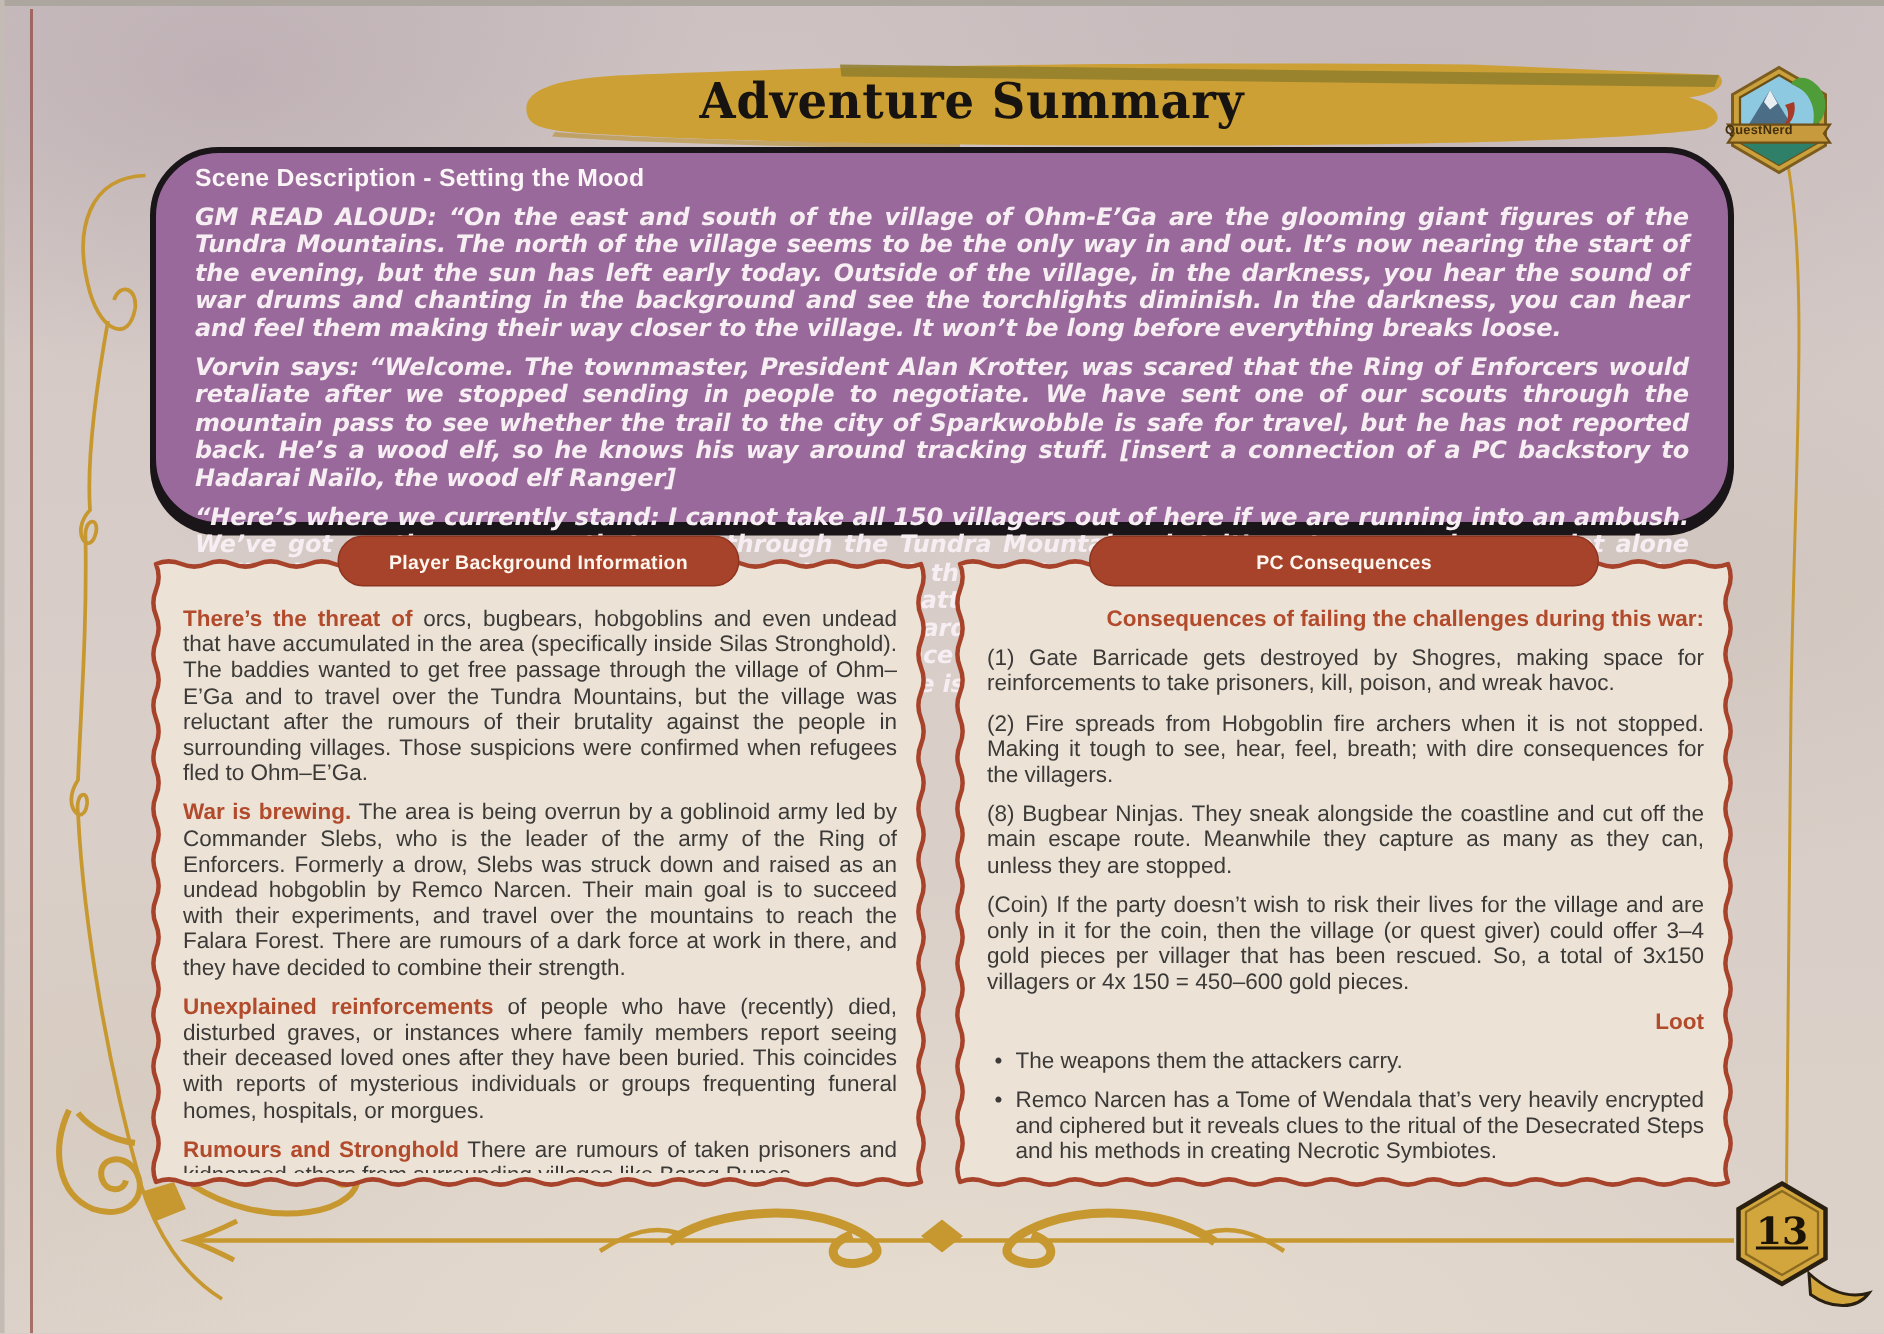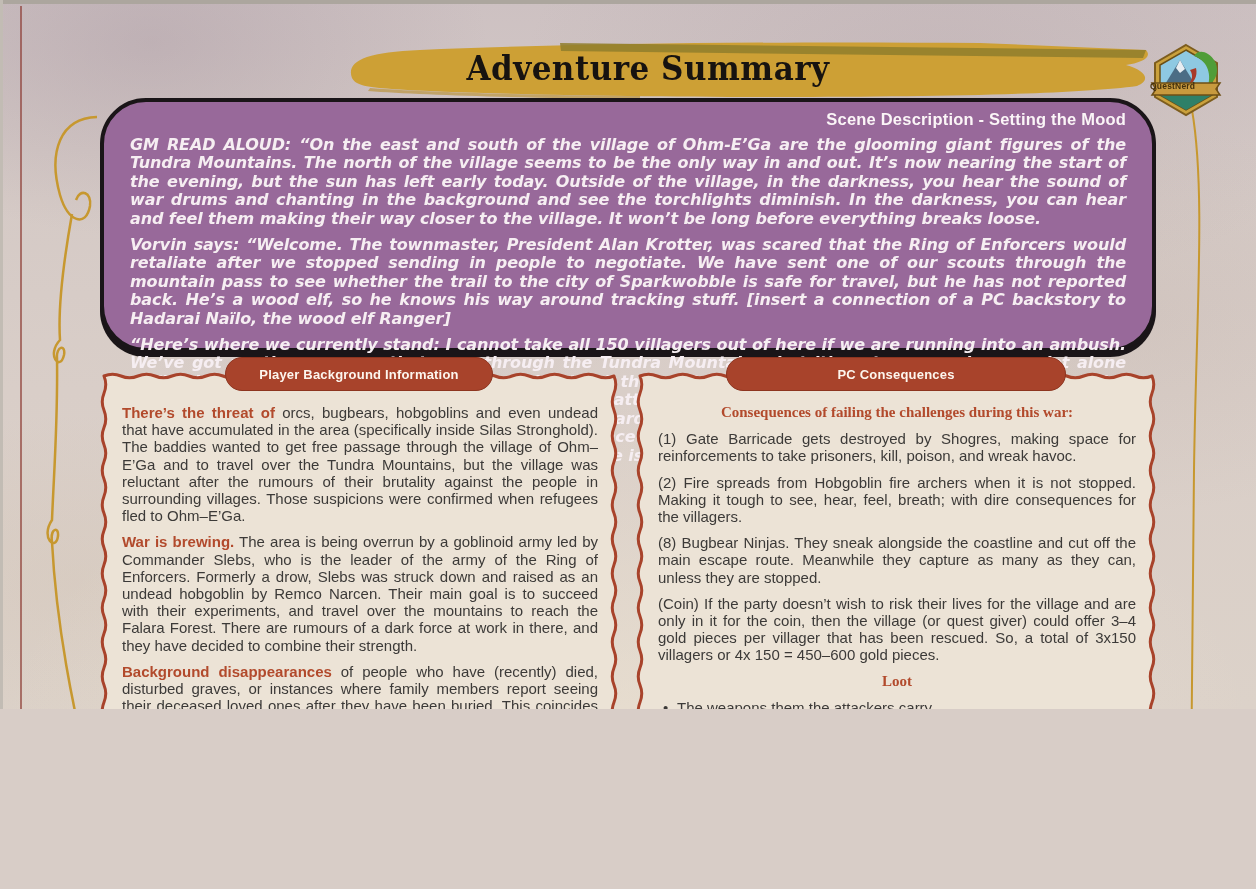--- a/index.html
+++ b/index.html
@@ -2,21 +2,21 @@
 <html><head>
 <meta charset="utf-8">
 <style>
   html,body{margin:0;padding:0;}
   body{
     width:1256px;height:889px;overflow:hidden;
     font-family:"Liberation Sans",sans-serif;
     background:#d8cdc7;
   }
   .page{
-    position:relative;width:1256px;height:709px;overflow:hidden;
+    position:relative;width:1256px;height:889px;overflow:hidden;
     background:
       radial-gradient(ellipse 520px 300px at 12% 6%, rgba(150,130,145,.28), transparent 65%),
       radial-gradient(ellipse 700px 380px at 75% 10%, rgba(160,140,150,.20), transparent 60%),
       radial-gradient(ellipse 420px 260px at 30% 38%, rgba(175,160,170,.16), transparent 65%),
       radial-gradient(ellipse 500px 300px at 90% 45%, rgba(170,150,140,.14), transparent 65%),
       radial-gradient(ellipse 900px 480px at 50% 104%, rgba(240,230,212,.55), transparent 70%),
       radial-gradient(ellipse 380px 240px at 6% 82%, rgba(210,195,180,.35), transparent 70%),
       linear-gradient(180deg,#cdc1c2 0%,#d5cac6 28%,#d9cec8 55%,#dcd2c9 100%);
   }
   .screen-edge-top{position:absolute;left:0;top:0;width:1256px;height:4px;background:#aca69e;}
@@ -41,21 +41,21 @@
   }
 
   
   .scene-box{
     position:absolute;left:100px;top:98px;width:1056px;height:254px;z-index:2;
     background:#98699a;border:4px solid #1a1518;border-radius:46px;
     box-shadow:0 5px 0 #1a1518;
     box-sizing:border-box;padding:8px 26px 10px 26px;color:#f6eef2;
   }
   .scene-header{
-    margin:0 0 7px 0;text-align:right;font-size:16.5px;font-weight:700;
+    margin:0 0 7px 0;text-align:left;font-size:16.5px;font-weight:700;
     letter-spacing:.2px;color:#fbf5f7;
   }
   .scene-par{
     margin:0 0 8px 0;text-align:justify;
     font-family:"DejaVu Sans","Liberation Sans",sans-serif;
     font-style:italic;font-weight:700;font-size:16px;line-height:18.4px;
     letter-spacing:-.1px;
   }
 
   
@@ -71,21 +71,21 @@
     color:#fdf6ee;font-size:13px;font-weight:700;letter-spacing:.2px;
     white-space:nowrap;z-index:3;
   }
   .col-box.right .pill{min-width:340px;}
   .col-body{
     position:absolute;left:22px;right:20px;top:32px;bottom:10px;overflow:hidden;
     font-size:15px;line-height:17.2px;color:#3c3a38;text-align:justify;z-index:2;
   }
   .col-body p{margin:0 0 9px 0;}
   .lead{color:#b24a2c;font-weight:700;}
-  .rust-heading{color:#b24a2c;font-weight:700;margin:0 0 7px 0;text-align:center;font-family:Liberation Serif, serif;}
+  .rust-heading{color:#b24a2c;font-weight:700;margin:0 0 7px 0;text-align:right;}
   .bullet{position:relative;padding-left:19px;}
   .bullet::before{content:"•";position:absolute;left:5px;top:0;color:#3c3a38;}
 
   
   .page-number{
     position:absolute;left:1159px;top:806px;width:58px;text-align:center;z-index:3;
     font-family:"DejaVu Serif","Liberation Serif",serif;font-weight:700;
     font-size:25px;color:#1c1307;text-decoration:underline;
   }
 </style>
@@ -169,21 +169,21 @@
   </div>
 
   <div class="col-box left squiggle-box">
       <svg class="squiggle-svg" width="518" height="420" viewBox="0 0 518 420">
         <path d="M 4 4 Q 12.5 0.5 21.0 4.0 Q 29.5 7.5 38.0 4.0 Q 46.5 0.5 55.0 4.0 Q 63.5 7.5 72.0 4.0 Q 80.5 0.5 89.0 4.0 Q 97.5 7.5 106.0 4.0 Q 114.5 0.5 123.0 4.0 Q 131.5 7.5 140.0 4.0 Q 148.5 0.5 157.0 4.0 Q 165.5 7.5 174.0 4.0 Q 182.5 0.5 191.0 4.0 Q 199.5 7.5 208.0 4.0 Q 216.5 0.5 225.0 4.0 Q 233.5 7.5 242.0 4.0 Q 250.5 0.5 259.0 4.0 Q 267.5 7.5 276.0 4.0 Q 284.5 0.5 293.0 4.0 Q 301.5 7.5 310.0 4.0 Q 318.5 0.5 327.0 4.0 Q 335.5 7.5 344.0 4.0 Q 352.5 0.5 361.0 4.0 Q 369.5 7.5 378.0 4.0 Q 386.5 0.5 395.0 4.0 Q 403.5 7.5 412.0 4.0 Q 420.5 0.5 429.0 4.0 Q 437.5 7.5 446.0 4.0 Q 454.5 0.5 463.0 4.0 Q 471.5 7.5 480.0 4.0 Q 488.5 0.5 497.0 4.0 Q 505.5 7.5 514.0 4.0 Q 517.5 12.6 514.0 21.2 Q 510.5 29.8 514.0 38.3 Q 517.5 46.9 514.0 55.5 Q 510.5 64.1 514.0 72.7 Q 517.5 81.3 514.0 89.8 Q 510.5 98.4 514.0 107.0 Q 517.5 115.6 514.0 124.2 Q 510.5 132.8 514.0 141.3 Q 517.5 149.9 514.0 158.5 Q 510.5 167.1 514.0 175.7 Q 517.5 184.3 514.0 192.8 Q 510.5 201.4 514.0 210.0 Q 517.5 218.6 514.0 227.2 Q 510.5 235.8 514.0 244.3 Q 517.5 252.9 514.0 261.5 Q 510.5 270.1 514.0 278.7 Q 517.5 287.3 514.0 295.8 Q 510.5 304.4 514.0 313.0 Q 517.5 321.6 514.0 330.2 Q 510.5 338.8 514.0 347.3 Q 517.5 355.9 514.0 364.5 Q 510.5 373.1 514.0 381.7 Q 517.5 390.3 514.0 398.8 Q 510.5 407.4 514.0 416.0 Q 505.5 419.5 497.0 416.0 Q 488.5 412.5 480.0 416.0 Q 471.5 419.5 463.0 416.0 Q 454.5 412.5 446.0 416.0 Q 437.5 419.5 429.0 416.0 Q 420.5 412.5 412.0 416.0 Q 403.5 419.5 395.0 416.0 Q 386.5 412.5 378.0 416.0 Q 369.5 419.5 361.0 416.0 Q 352.5 412.5 344.0 416.0 Q 335.5 419.5 327.0 416.0 Q 318.5 412.5 310.0 416.0 Q 301.5 419.5 293.0 416.0 Q 284.5 412.5 276.0 416.0 Q 267.5 419.5 259.0 416.0 Q 250.5 412.5 242.0 416.0 Q 233.5 419.5 225.0 416.0 Q 216.5 412.5 208.0 416.0 Q 199.5 419.5 191.0 416.0 Q 182.5 412.5 174.0 416.0 Q 165.5 419.5 157.0 416.0 Q 148.5 412.5 140.0 416.0 Q 131.5 419.5 123.0 416.0 Q 114.5 412.5 106.0 416.0 Q 97.5 419.5 89.0 416.0 Q 80.5 412.5 72.0 416.0 Q 63.5 419.5 55.0 416.0 Q 46.5 412.5 38.0 416.0 Q 29.5 419.5 21.0 416.0 Q 12.5 412.5 4.0 416.0 Q 0.5 407.4 4.0 398.8 Q 7.5 390.3 4.0 381.7 Q 0.5 373.1 4.0 364.5 Q 7.5 355.9 4.0 347.3 Q 0.5 338.8 4.0 330.2 Q 7.5 321.6 4.0 313.0 Q 0.5 304.4 4.0 295.8 Q 7.5 287.3 4.0 278.7 Q 0.5 270.1 4.0 261.5 Q 7.5 252.9 4.0 244.3 Q 0.5 235.8 4.0 227.2 Q 7.5 218.6 4.0 210.0 Q 0.5 201.4 4.0 192.8 Q 7.5 184.3 4.0 175.7 Q 0.5 167.1 4.0 158.5 Q 7.5 149.9 4.0 141.3 Q 0.5 132.8 4.0 124.2 Q 7.5 115.6 4.0 107.0 Q 0.5 98.4 4.0 89.8 Q 7.5 81.3 4.0 72.7 Q 0.5 64.1 4.0 55.5 Q 7.5 46.9 4.0 38.3 Q 0.5 29.8 4.0 21.2 Q 7.5 12.6 4.0 4.0 Z" fill="#ece3d6" stroke="#a8432b" stroke-width="3" stroke-linejoin="round"></path>
       </svg>
     <div class="pill">Player Background Information</div>
     <div class="col-body">
       <p><span class="lead">There’s the threat of</span> <span>orcs, bugbears, hobgoblins and even undead that have accumulated in the area (specifically inside Silas Stronghold). The baddies wanted to get free passage through the village of Ohm–E’Ga and to travel over the Tundra Mountains, but the village was reluctant after the rumours of their brutality against the people in surrounding villages. Those suspicions were confirmed when refugees fled to Ohm–E’Ga.</span></p>
       <p><span class="lead">War is brewing.</span> <span>The area is being overrun by a goblinoid army led by Commander Slebs, who is the leader of the army of the Ring of Enforcers. Formerly a drow, Slebs was struck down and raised as an undead hobgoblin by Remco Narcen. Their main goal is to succeed with their experiments, and travel over the mountains to reach the Falara Forest. There are rumours of a dark force at work in there, and they have decided to combine their strength.</span></p>
-      <p><span class="lead">Background disappearances</span> <span>of people who have (recently) died, disturbed graves, or instances where family members report seeing their deceased loved ones after they have been buried. This coincides with reports of mysterious individuals or groups frequenting funeral homes, hospitals, or morgues.</span></p>
+      <p><span class="lead">Unexplained reinforcements</span> <span>of people who have (recently) died, disturbed graves, or instances where family members report seeing their deceased loved ones after they have been buried. This coincides with reports of mysterious individuals or groups frequenting funeral homes, hospitals, or morgues.</span></p>
       <p><span class="lead">Rumours and Stronghold</span> <span>There are rumours of taken prisoners and kidnapped others from surrounding villages like Baraq Runes.</span></p>
     </div>
   </div>
 
   <div class="col-box right squiggle-box">
       <svg class="squiggle-svg" width="520" height="420" viewBox="0 0 520 420">
         <path d="M 4 4 Q 12.5 0.5 21.1 4.0 Q 29.6 7.5 38.1 4.0 Q 46.7 0.5 55.2 4.0 Q 63.7 7.5 72.3 4.0 Q 80.8 0.5 89.3 4.0 Q 97.9 7.5 106.4 4.0 Q 114.9 0.5 123.5 4.0 Q 132.0 7.5 140.5 4.0 Q 149.1 0.5 157.6 4.0 Q 166.1 7.5 174.7 4.0 Q 183.2 0.5 191.7 4.0 Q 200.3 7.5 208.8 4.0 Q 217.3 0.5 225.9 4.0 Q 234.4 7.5 242.9 4.0 Q 251.5 0.5 260.0 4.0 Q 268.5 7.5 277.1 4.0 Q 285.6 0.5 294.1 4.0 Q 302.7 7.5 311.2 4.0 Q 319.7 0.5 328.3 4.0 Q 336.8 7.5 345.3 4.0 Q 353.9 0.5 362.4 4.0 Q 370.9 7.5 379.5 4.0 Q 388.0 0.5 396.5 4.0 Q 405.1 7.5 413.6 4.0 Q 422.1 0.5 430.7 4.0 Q 439.2 7.5 447.7 4.0 Q 456.3 0.5 464.8 4.0 Q 473.3 7.5 481.9 4.0 Q 490.4 0.5 498.9 4.0 Q 507.5 7.5 516.0 4.0 Q 519.5 12.6 516.0 21.2 Q 512.5 29.8 516.0 38.3 Q 519.5 46.9 516.0 55.5 Q 512.5 64.1 516.0 72.7 Q 519.5 81.3 516.0 89.8 Q 512.5 98.4 516.0 107.0 Q 519.5 115.6 516.0 124.2 Q 512.5 132.8 516.0 141.3 Q 519.5 149.9 516.0 158.5 Q 512.5 167.1 516.0 175.7 Q 519.5 184.3 516.0 192.8 Q 512.5 201.4 516.0 210.0 Q 519.5 218.6 516.0 227.2 Q 512.5 235.8 516.0 244.3 Q 519.5 252.9 516.0 261.5 Q 512.5 270.1 516.0 278.7 Q 519.5 287.3 516.0 295.8 Q 512.5 304.4 516.0 313.0 Q 519.5 321.6 516.0 330.2 Q 512.5 338.8 516.0 347.3 Q 519.5 355.9 516.0 364.5 Q 512.5 373.1 516.0 381.7 Q 519.5 390.3 516.0 398.8 Q 512.5 407.4 516.0 416.0 Q 507.5 419.5 498.9 416.0 Q 490.4 412.5 481.9 416.0 Q 473.3 419.5 464.8 416.0 Q 456.3 412.5 447.7 416.0 Q 439.2 419.5 430.7 416.0 Q 422.1 412.5 413.6 416.0 Q 405.1 419.5 396.5 416.0 Q 388.0 412.5 379.5 416.0 Q 370.9 419.5 362.4 416.0 Q 353.9 412.5 345.3 416.0 Q 336.8 419.5 328.3 416.0 Q 319.7 412.5 311.2 416.0 Q 302.7 419.5 294.1 416.0 Q 285.6 412.5 277.1 416.0 Q 268.5 419.5 260.0 416.0 Q 251.5 412.5 242.9 416.0 Q 234.4 419.5 225.9 416.0 Q 217.3 412.5 208.8 416.0 Q 200.3 419.5 191.7 416.0 Q 183.2 412.5 174.7 416.0 Q 166.1 419.5 157.6 416.0 Q 149.1 412.5 140.5 416.0 Q 132.0 419.5 123.5 416.0 Q 114.9 412.5 106.4 416.0 Q 97.9 419.5 89.3 416.0 Q 80.8 412.5 72.3 416.0 Q 63.7 419.5 55.2 416.0 Q 46.7 412.5 38.1 416.0 Q 29.6 419.5 21.1 416.0 Q 12.5 412.5 4.0 416.0 Q 0.5 407.4 4.0 398.8 Q 7.5 390.3 4.0 381.7 Q 0.5 373.1 4.0 364.5 Q 7.5 355.9 4.0 347.3 Q 0.5 338.8 4.0 330.2 Q 7.5 321.6 4.0 313.0 Q 0.5 304.4 4.0 295.8 Q 7.5 287.3 4.0 278.7 Q 0.5 270.1 4.0 261.5 Q 7.5 252.9 4.0 244.3 Q 0.5 235.8 4.0 227.2 Q 7.5 218.6 4.0 210.0 Q 0.5 201.4 4.0 192.8 Q 7.5 184.3 4.0 175.7 Q 0.5 167.1 4.0 158.5 Q 7.5 149.9 4.0 141.3 Q 0.5 132.8 4.0 124.2 Q 7.5 115.6 4.0 107.0 Q 0.5 98.4 4.0 89.8 Q 7.5 81.3 4.0 72.7 Q 0.5 64.1 4.0 55.5 Q 7.5 46.9 4.0 38.3 Q 0.5 29.8 4.0 21.2 Q 7.5 12.6 4.0 4.0 Z" fill="#ece3d6" stroke="#a8432b" stroke-width="3" stroke-linejoin="round"></path>
       </svg>
     <div class="pill">PC Consequences</div>
     <div class="col-body">

